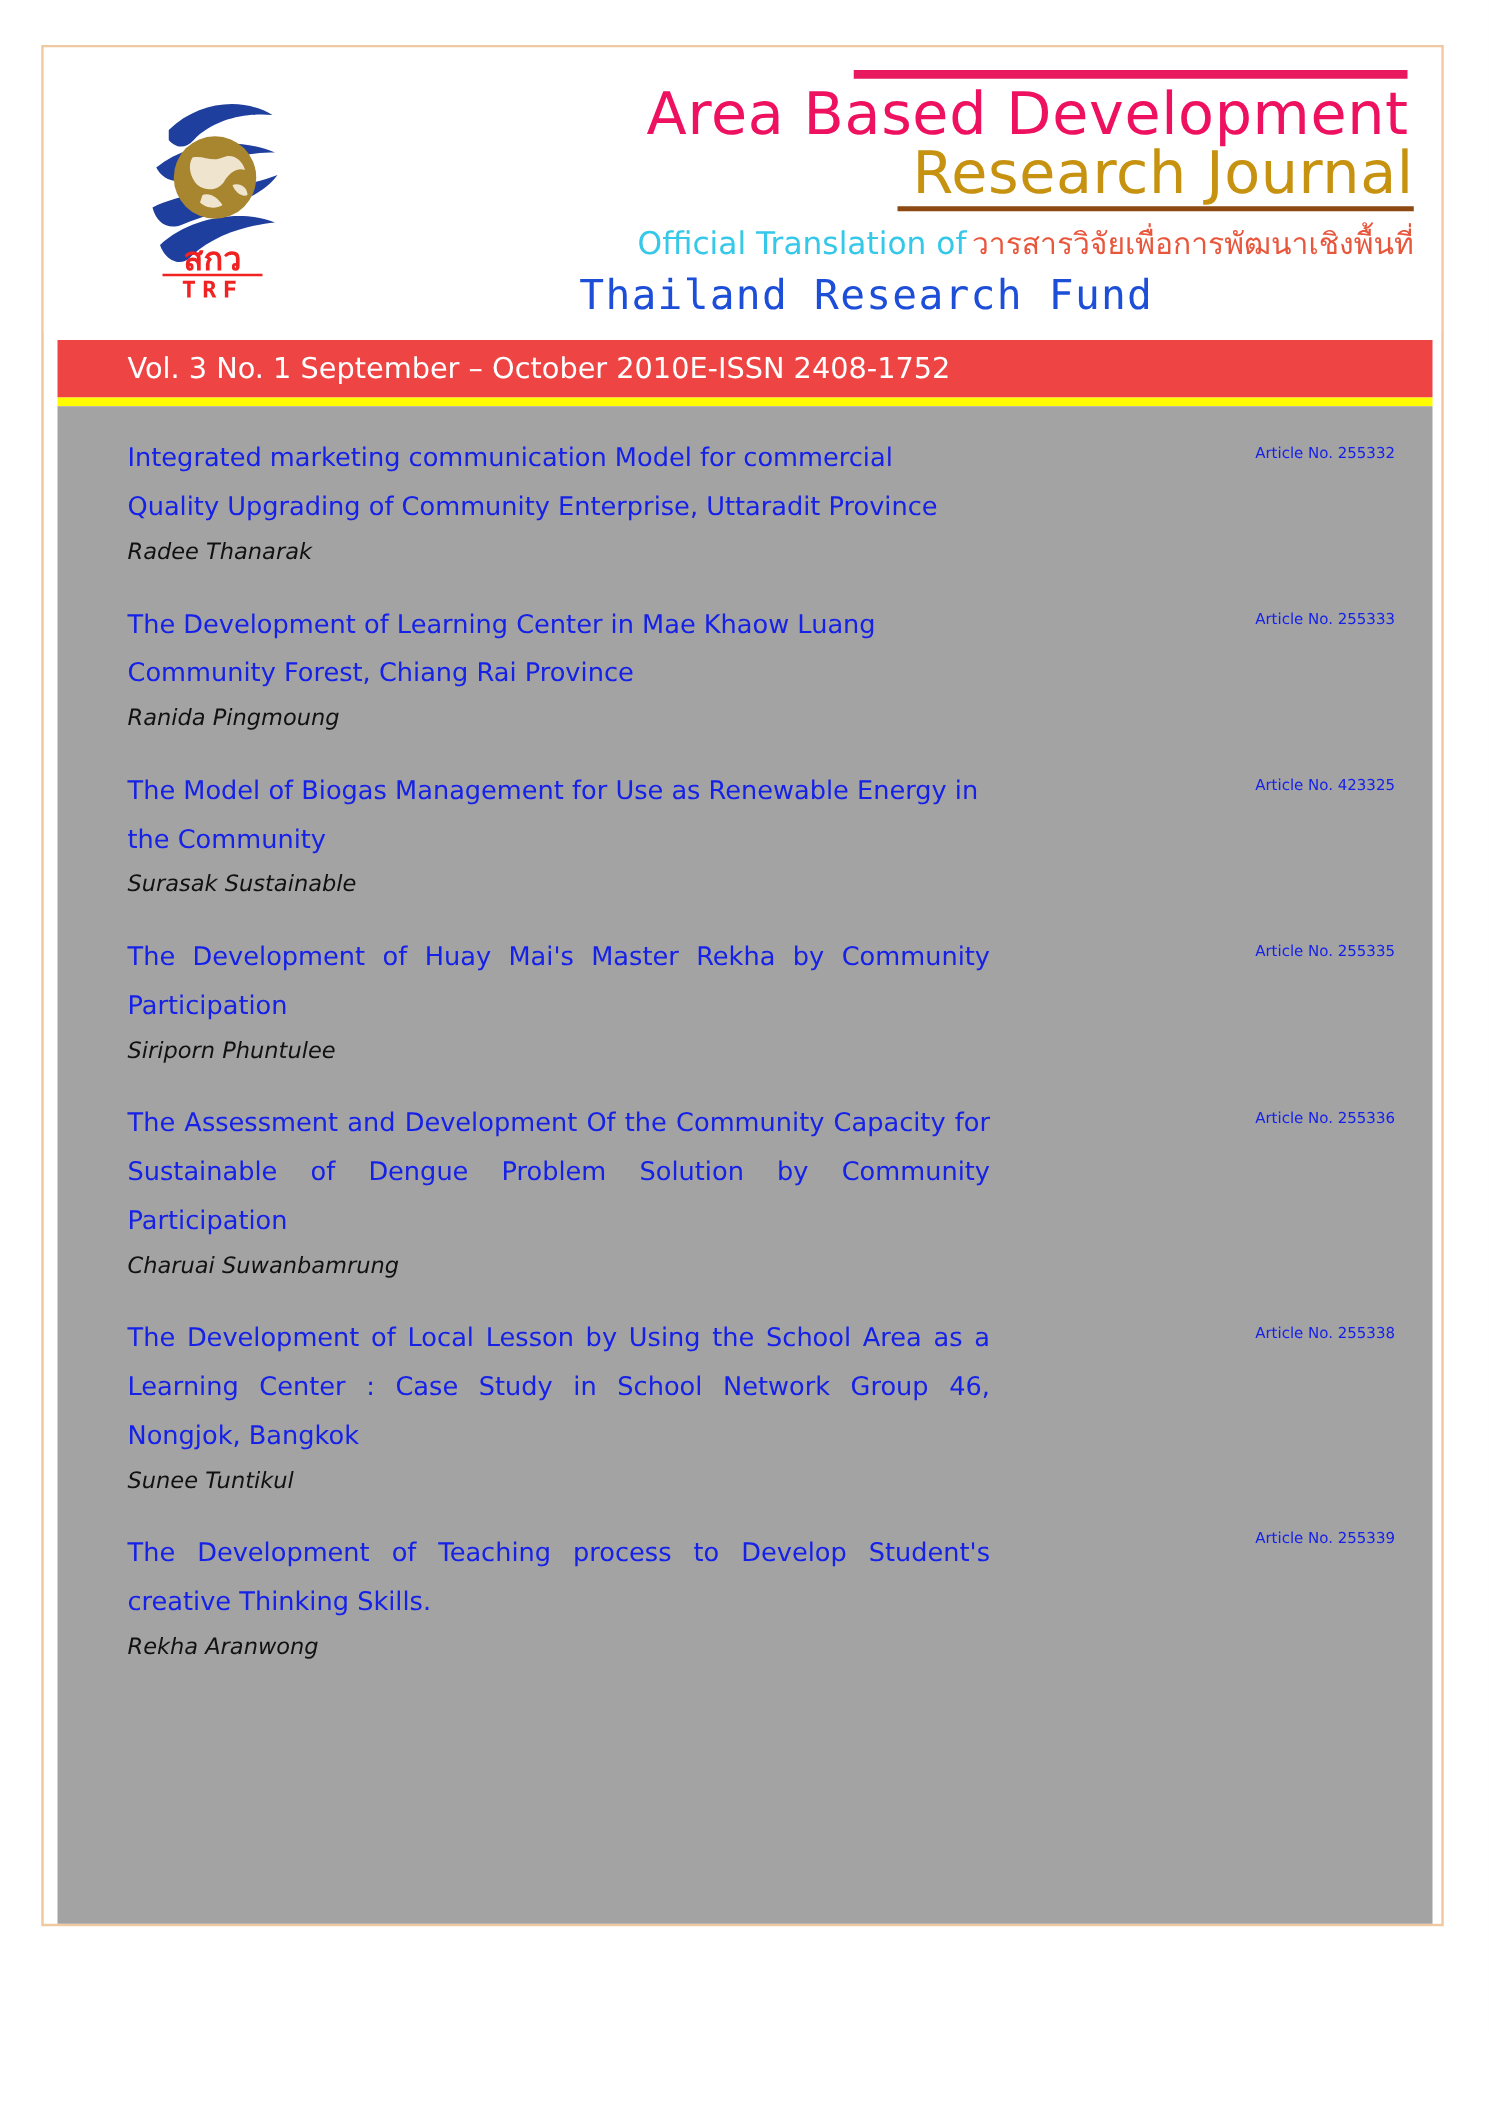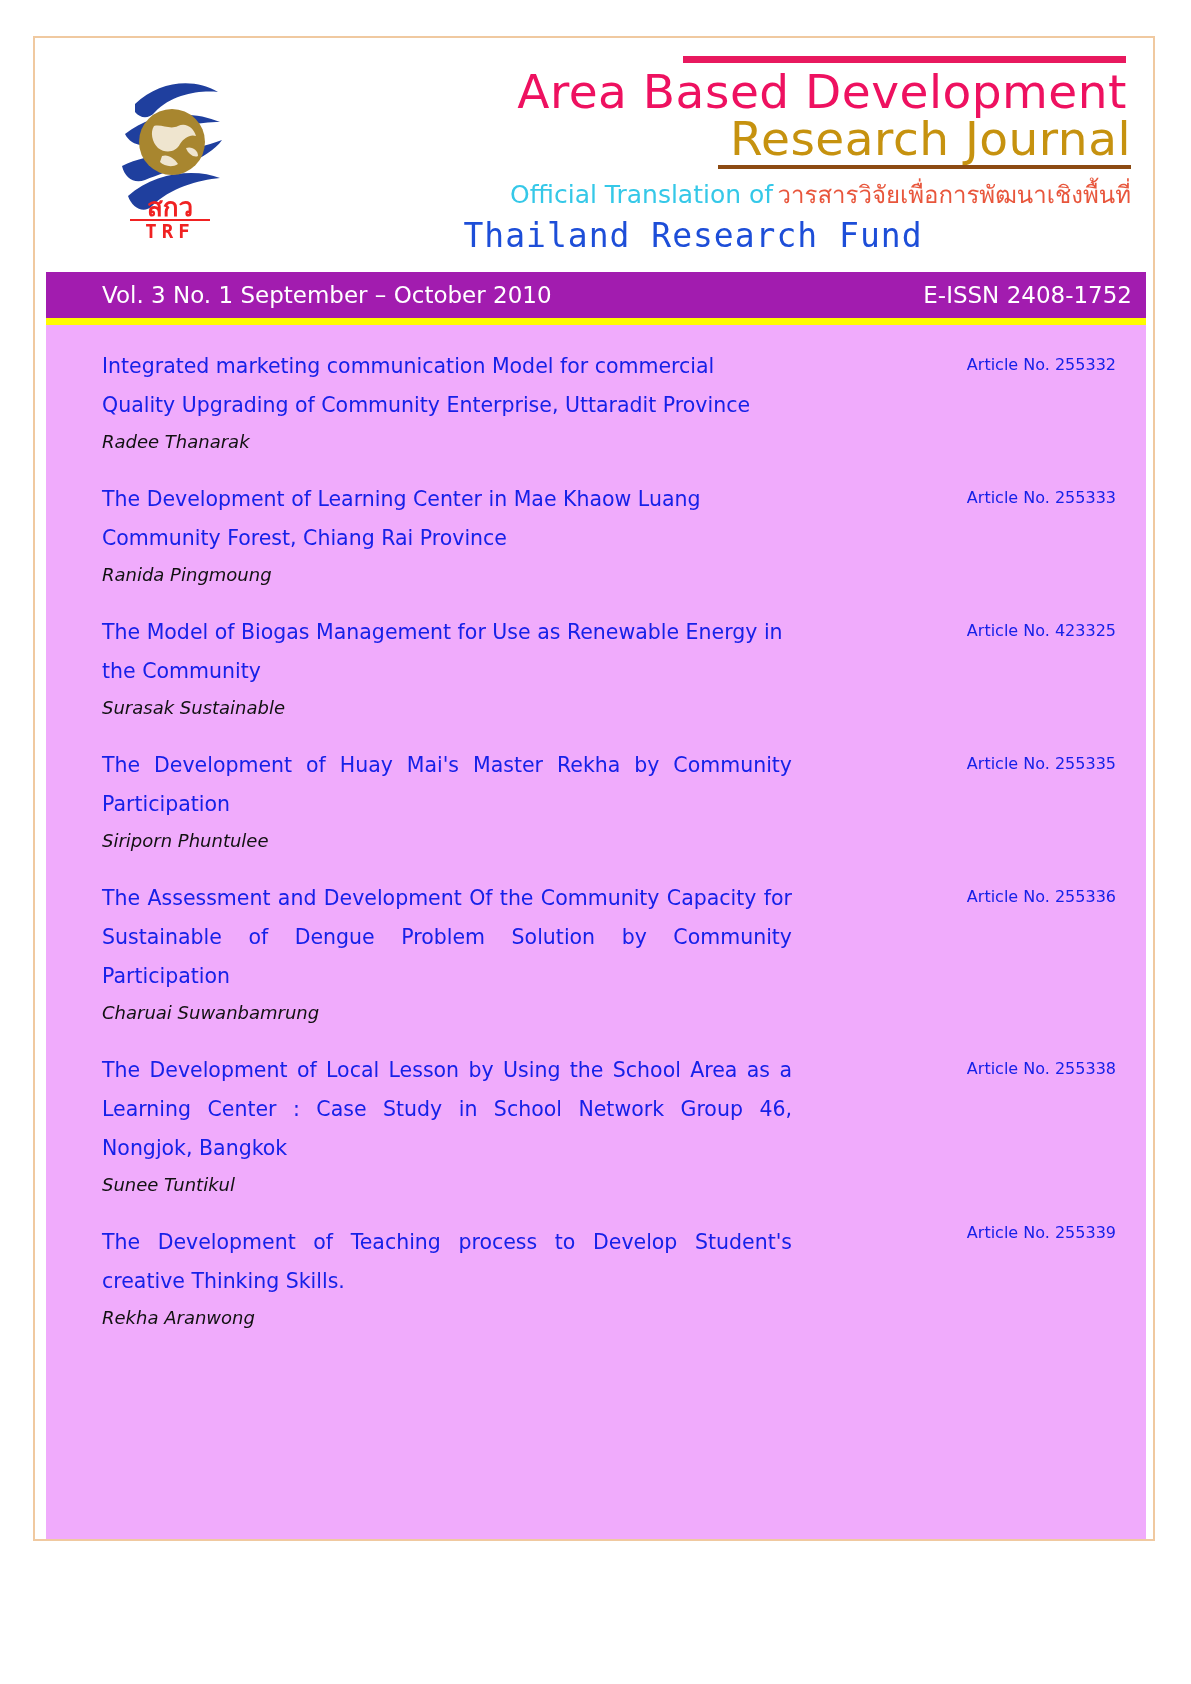--- a/index.html
+++ b/index.html
@@ -143,24 +143,24 @@
     white-space: nowrap;
   }
 
   
   .issue-banner {
     position: absolute;
     left: 46px;
     top: 272px;
     width: 1100px;
     height: 46px;
-    background: #a21caf;
+    background: #ef4444;
     display: flex;
     align-items: center;
-    justify-content: space-between;
+    justify-content: flex-start;
     box-sizing: border-box;
     padding: 0 14px 0 56px;
   }
   .issue-left, .issue-right {
     font-family: "DejaVu Sans", sans-serif;
     font-size: 23px;
     color: #ffffff;
     white-space: nowrap;
   }
   .banner-underline {
@@ -172,39 +172,39 @@
     background: #fffc00;
   }
 
   
   .toc-body {
     position: absolute;
     left: 46px;
     top: 325px;
     width: 1100px;
     height: 1214px;
-    background: #f0abfc;
+    background: #a3a3a3;
     box-sizing: border-box;
     padding: 22px 24px 0 56px;
   }
 
   .entry {
     display: flex;
     align-items: flex-start;
     margin-bottom: 22px;
   }
   .entry-main {
     flex: 0 0 690px;
     width: 690px;
   }
   .entry-no {
     flex: 1 1 auto;
     text-align: right;
     font-family: "DejaVu Sans", sans-serif;
-    font-size: 16px;
+    font-size: 12px;
     color: #1621e8;
     white-space: nowrap;
     padding-top: 8px;
     padding-right: 6px;
   }
   .entry-no.raise { padding-top: 0px; }
 
   .entry-title {
     font-family: "DejaVu Sans", sans-serif;
     font-size: 20.5px;

